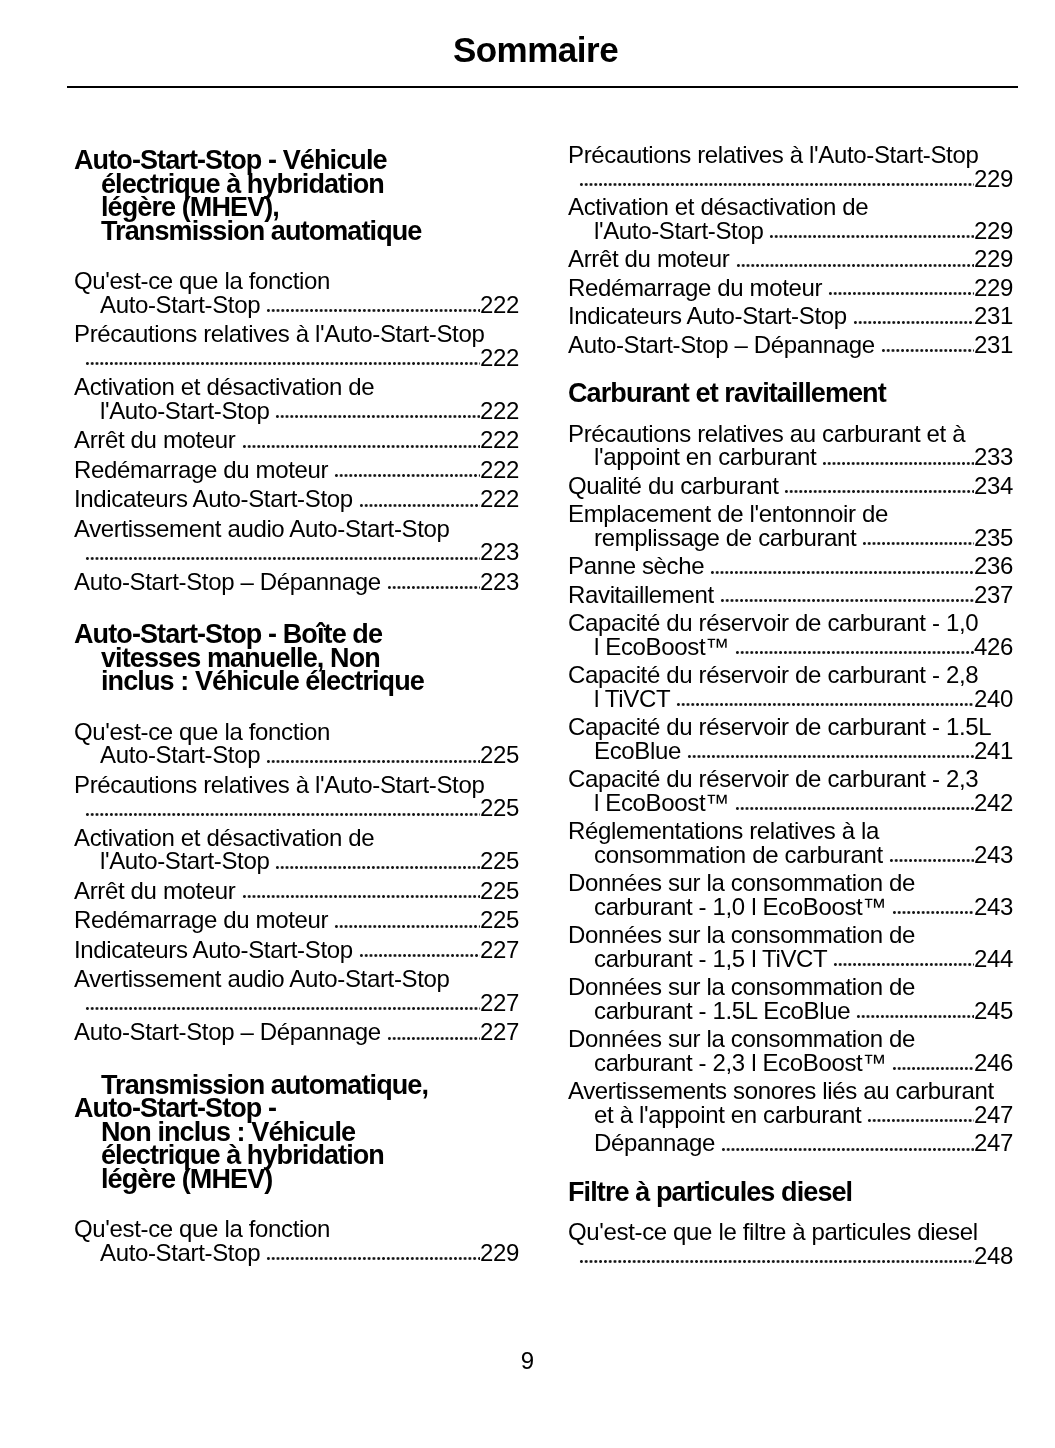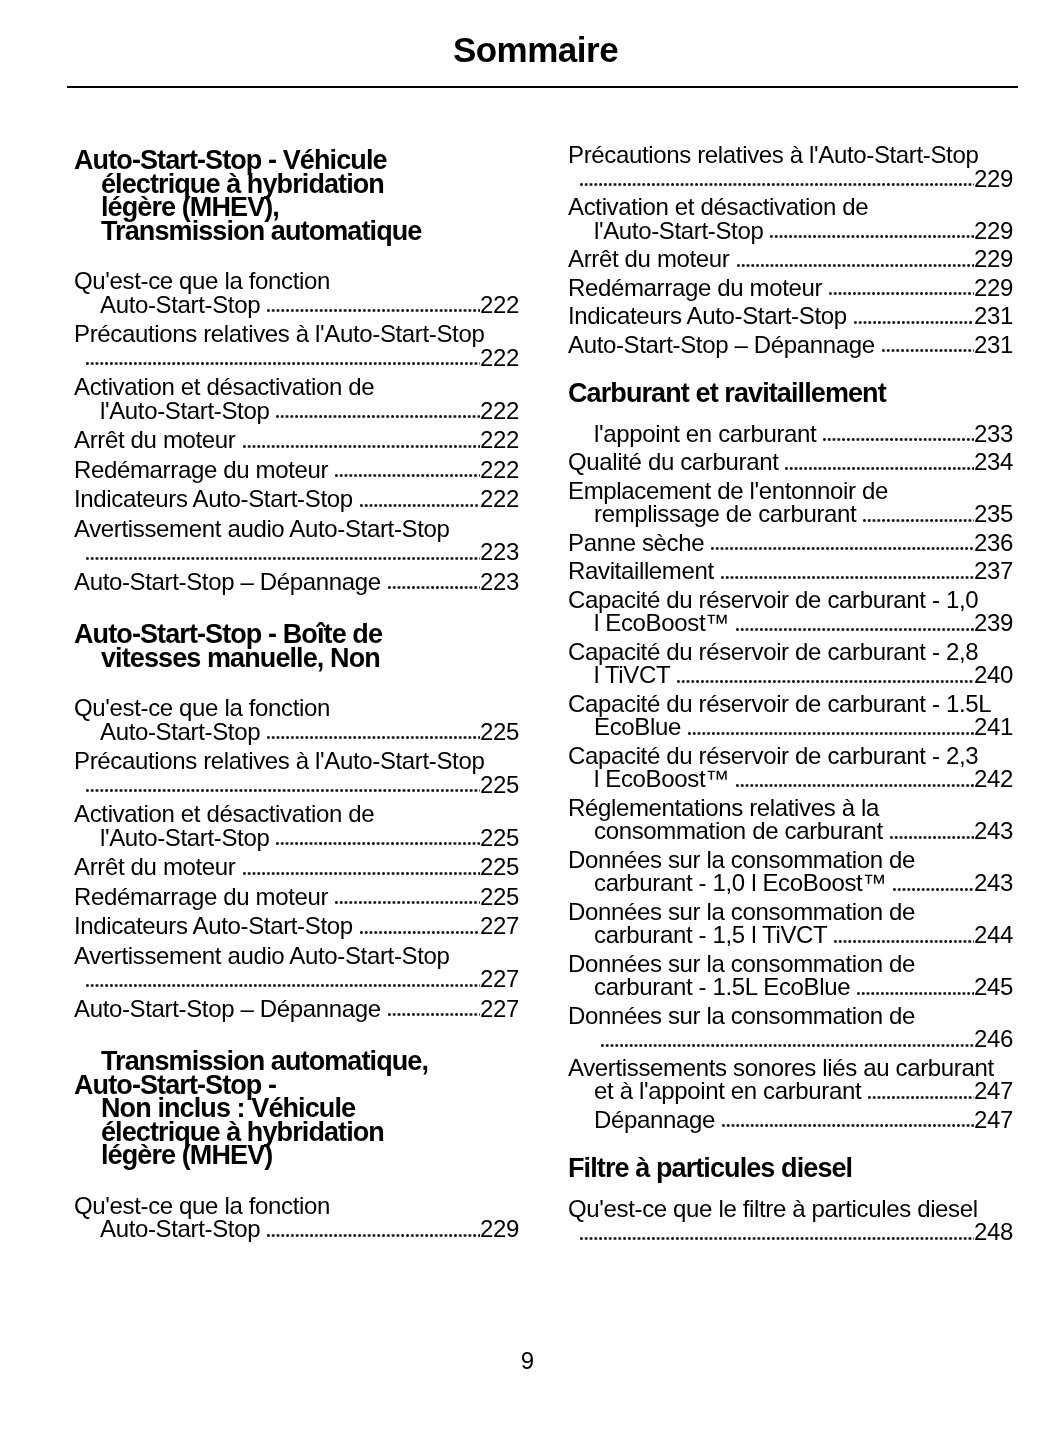--- a/index.html
+++ b/index.html
@@ -109,20 +109,21 @@
       <div class="entry">
         <div class="line lastrow">
           <span class="t">Auto-Start-Stop – Dépannage</span>
           <span class="leader"></span>
           <span class="num">223</span>
         </div>
       </div>
       <div class="heading">
         <div class="hline">Auto-Start-Stop - Boîte de</div>
         <div class="hline hcont">vitesses manuelle, Non</div>
+        <div class="hline hcont">inclus : Véhicule électrique</div>
       </div>
       <div class="entry">
         <div class="line">Qu'est-ce que la fonction</div>
         <div class="line lastrow cont">
           <span class="t">Auto-Start-Stop</span>
           <span class="leader"></span>
           <span class="num">225</span>
         </div>
       </div>
       <div class="entry">
@@ -232,20 +233,21 @@
         <div class="line lastrow">
           <span class="t">Auto-Start-Stop – Dépannage</span>
           <span class="leader"></span>
           <span class="num">231</span>
         </div>
       </div>
       <div class="heading">
         <div class="hline">Carburant et ravitaillement</div>
       </div>
       <div class="entry">
+        <div class="line">Précautions relatives au carburant et à</div>
         <div class="line lastrow cont">
           <span class="t">l'appoint en carburant</span>
           <span class="leader"></span>
           <span class="num">233</span>
         </div>
       </div>
       <div class="entry">
         <div class="line lastrow">
           <span class="t">Qualité du carburant</span>
           <span class="leader"></span>
@@ -272,21 +274,21 @@
           <span class="t">Ravitaillement</span>
           <span class="leader"></span>
           <span class="num">237</span>
         </div>
       </div>
       <div class="entry">
         <div class="line">Capacité du réservoir de carburant - 1,0</div>
         <div class="line lastrow cont">
           <span class="t">l EcoBoost™</span>
           <span class="leader"></span>
-          <span class="num">239</span>
+          <span class="num">426</span>
         </div>
       </div>
       <div class="entry">
         <div class="line">Capacité du réservoir de carburant - 2,8</div>
         <div class="line lastrow cont">
           <span class="t">l TiVCT</span>
           <span class="leader"></span>
           <span class="num">240</span>
         </div>
       </div>
@@ -334,20 +336,21 @@
         <div class="line">Données sur la consommation de</div>
         <div class="line lastrow cont">
           <span class="t">carburant - 1.5L EcoBlue</span>
           <span class="leader"></span>
           <span class="num">245</span>
         </div>
       </div>
       <div class="entry">
         <div class="line">Données sur la consommation de</div>
         <div class="line lastrow cont">
+          <span class="t">carburant - 2,3 l EcoBoost™</span>
           <span class="leader"></span>
           <span class="num">246</span>
         </div>
       </div>
       <div class="entry">
         <div class="line">Avertissements sonores liés au carburant</div>
         <div class="line lastrow cont">
           <span class="t">et à l'appoint en carburant</span>
           <span class="leader"></span>
           <span class="num">247</span>

